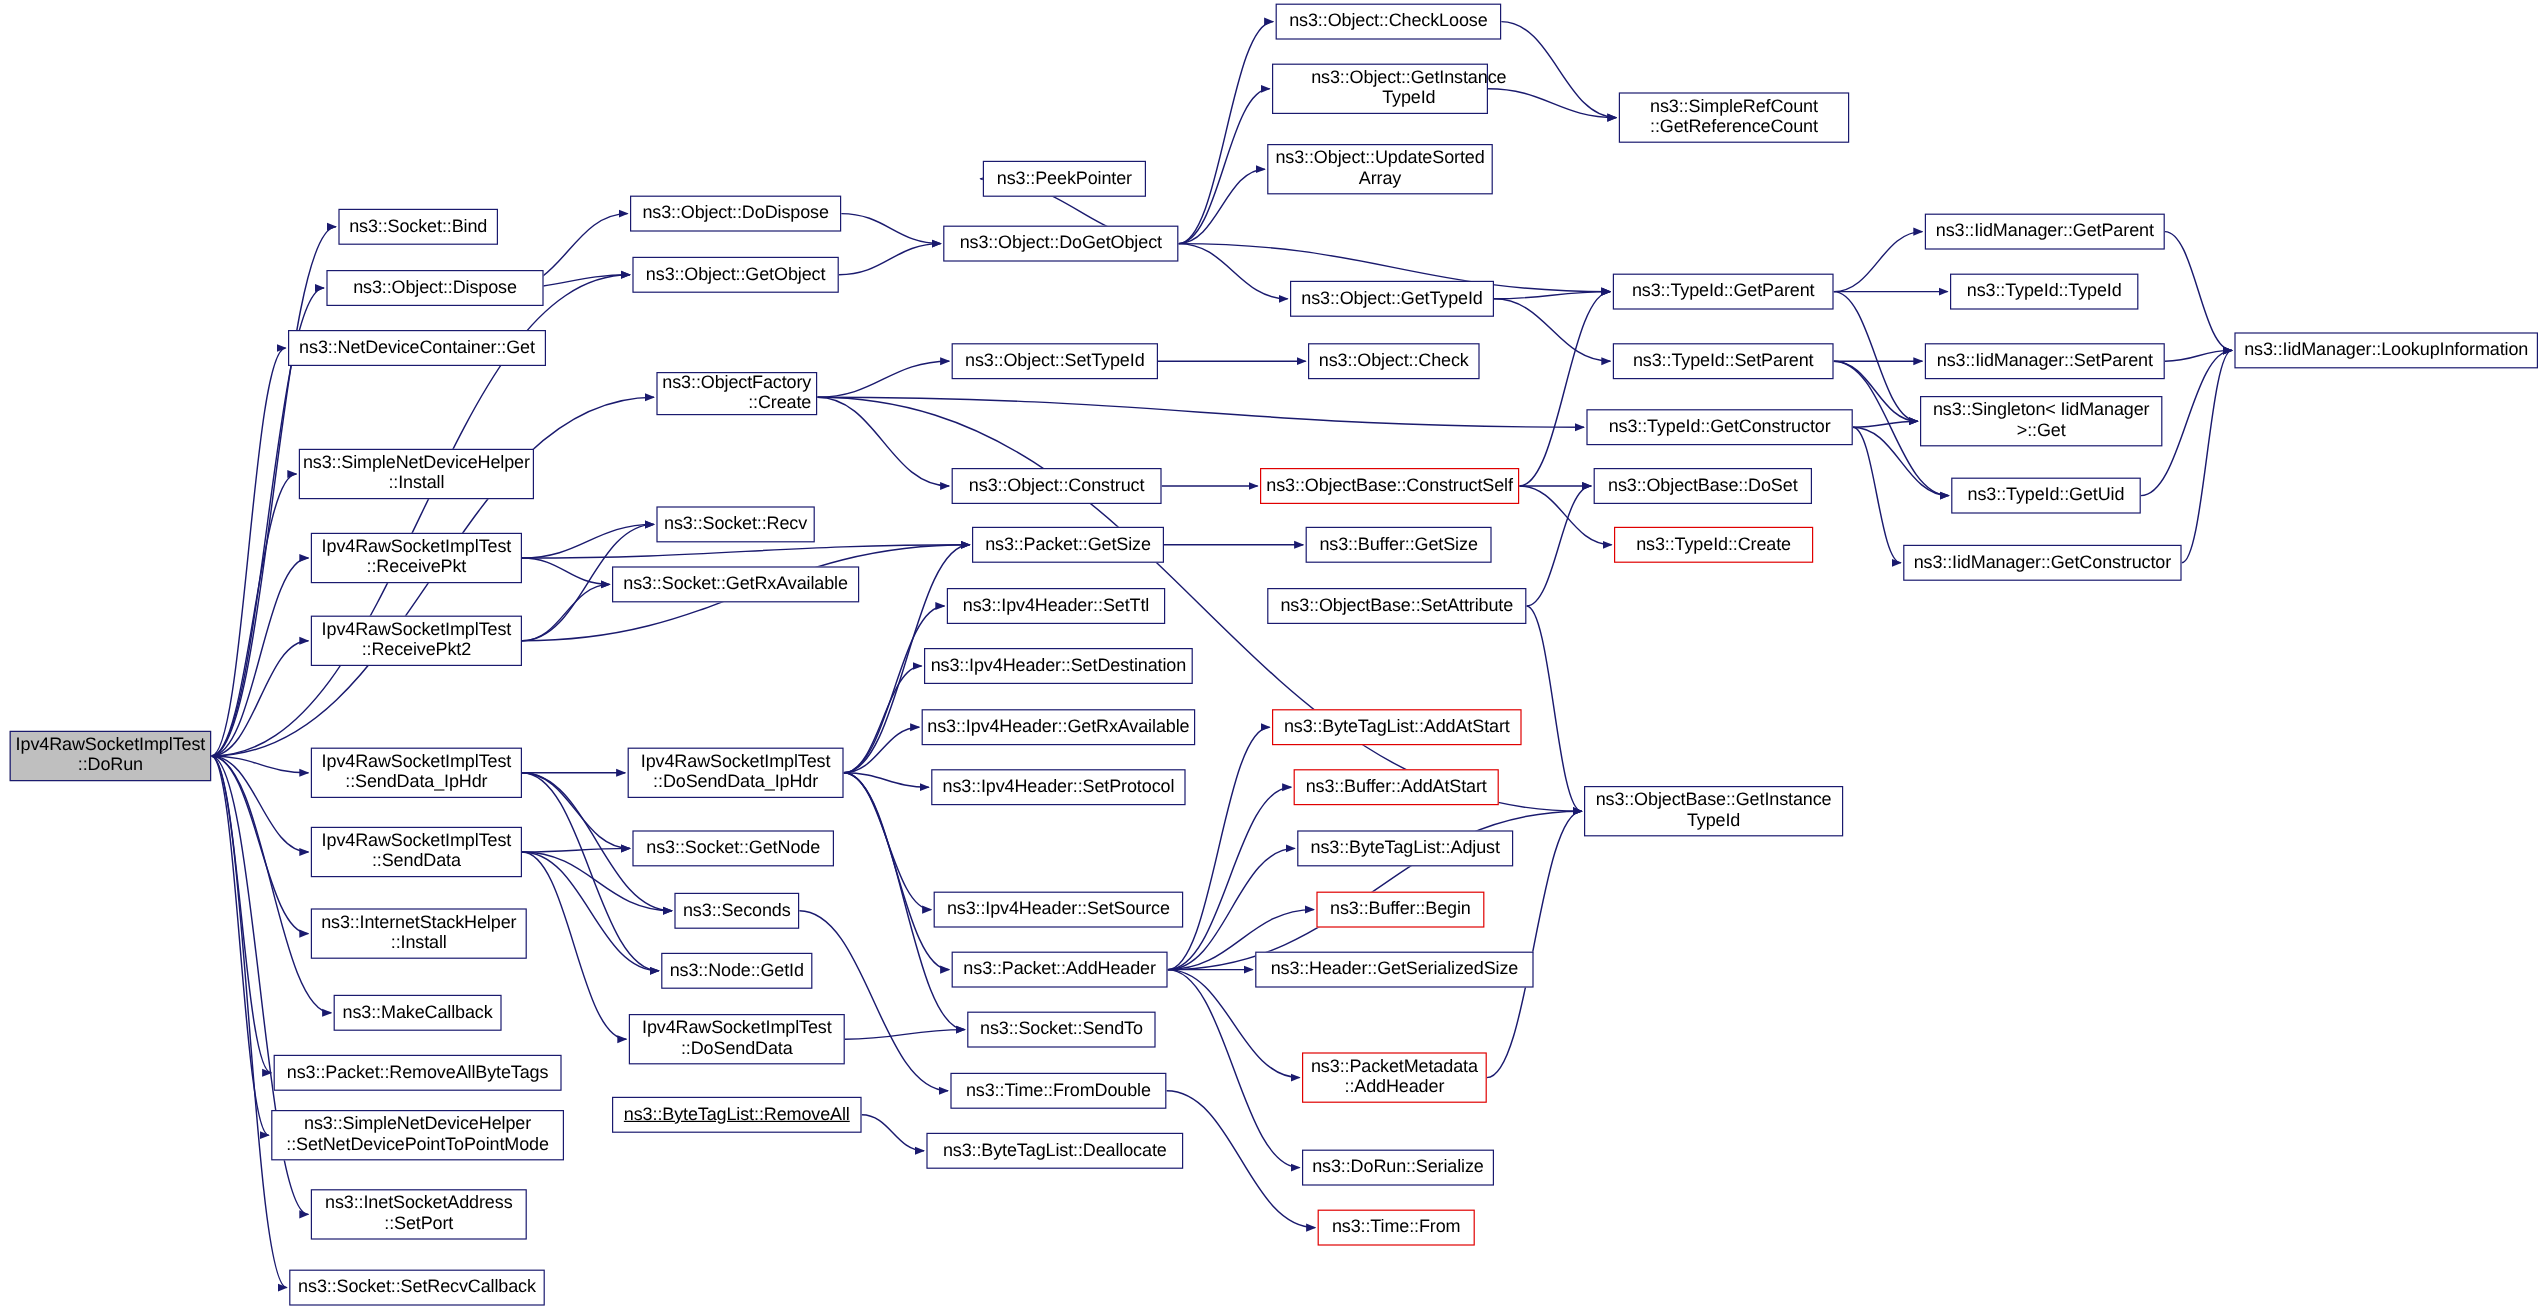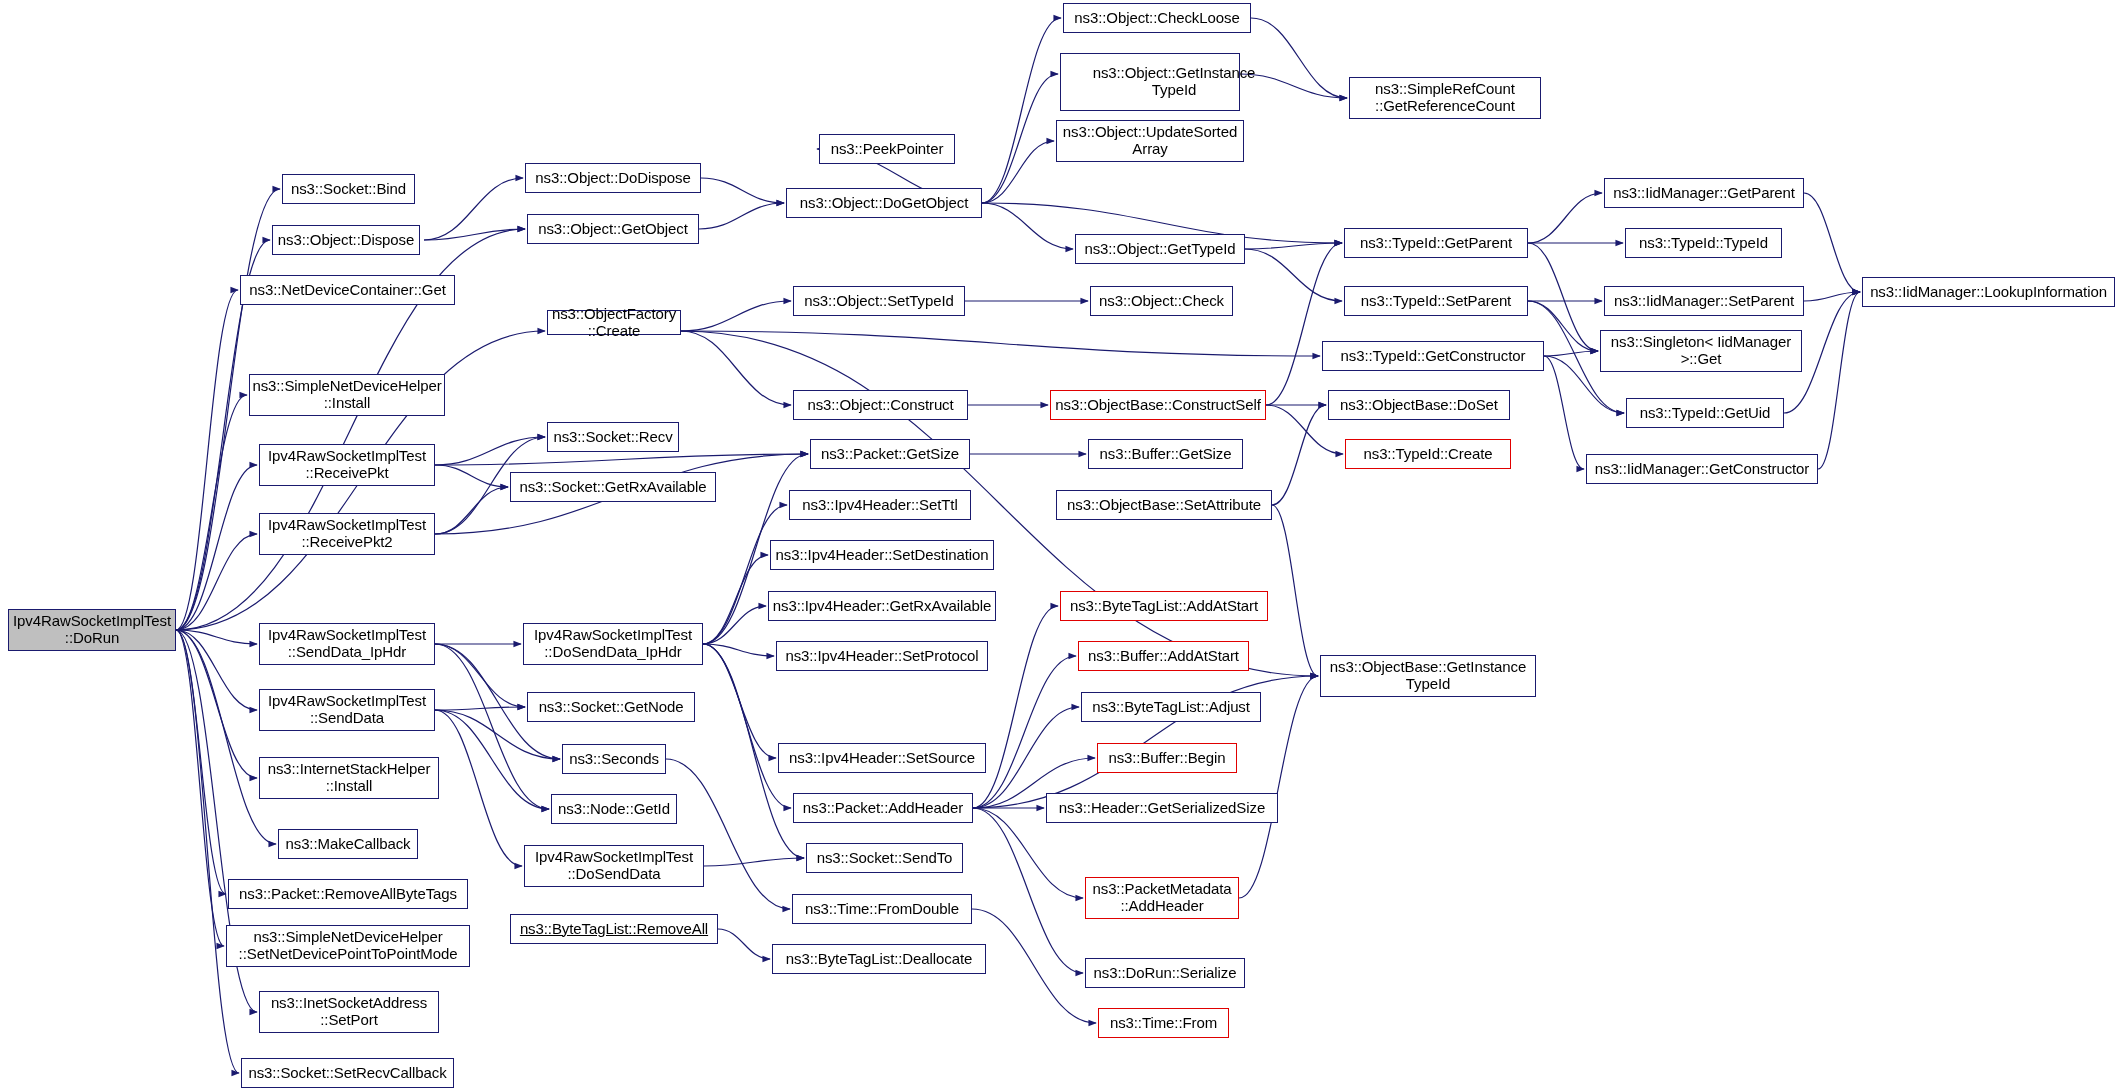--- a/index.html
+++ b/index.html
@@ -143,21 +143,21 @@
       <path d="M 1544 356 C 1562 356, 1566 469, 1584 469" fill="none" stroke="#1a1a6e" stroke-width="1.2" marker-end="url(#arrow)"></path>
       <path d="M 1544 356 C 1580 356, 1588 413, 1624 413" fill="none" stroke="#1a1a6e" stroke-width="1.2" marker-end="url(#arrow)"></path>
       <path d="M 1804 193 C 1829.2 193, 1834.8 292, 1860 292" fill="none" stroke="#1a1a6e" stroke-width="1.2" marker-end="url(#arrow)"></path>
       <path d="M 1804 301 C 1829.2 301, 1834.8 292, 1860 292" fill="none" stroke="#1a1a6e" stroke-width="1.2" marker-end="url(#arrow)"></path>
       <path d="M 1784 413 C 1818.2 413, 1825.8 292, 1860 292" fill="none" stroke="#1a1a6e" stroke-width="1.2" marker-end="url(#arrow)"></path>
       <path d="M 1818 469 C 1836.9 469, 1841.1 292, 1860 292" fill="none" stroke="#1a1a6e" stroke-width="1.2" marker-end="url(#arrow)"></path>
     </svg>
 <div class="node root" style="left: 8px; top: 609px; width: 168px; height: 42px;">Ipv4RawSocketImplTest
 ::DoRun</div>
     <div class="node" style="left: 282px; top: 174px; width: 133px; height: 30px;">ns3::Socket::Bind</div>
-    <div class="node" style="left: 272px; top: 225px; width: 148px; height: 30px;">ns3::Object::Dispose</div>
+    <div class="node" style="left: 272px; top: 225px; width: 181px; height: 30px;">ns3::Object::Dispose</div>
     <div class="node" style="left: 240px; top: 275px; width: 215px; height: 30px;">ns3::NetDeviceContainer::Get</div>
     <div class="node" style="left: 249px; top: 374px; width: 196px; height: 42px;">ns3::SimpleNetDeviceHelper
 ::Install</div>
     <div class="node" style="left: 259px; top: 444px; width: 176px; height: 42px;">Ipv4RawSocketImplTest
 ::ReceivePkt</div>
     <div class="node" style="left: 259px; top: 513px; width: 176px; height: 42px;">Ipv4RawSocketImplTest
 ::ReceivePkt2</div>
     <div class="node" style="left: 259px; top: 623px; width: 176px; height: 42px;">Ipv4RawSocketImplTest
 ::SendData_IpHdr</div>
     <div class="node" style="left: 259px; top: 689px; width: 176px; height: 42px;">Ipv4RawSocketImplTest
@@ -166,21 +166,21 @@
 ::Install</div>
     <div class="node" style="left: 278px; top: 829px; width: 140px; height: 30px;">ns3::MakeCallback</div>
     <div class="node" style="left: 228px; top: 879px; width: 240px; height: 30px;">ns3::Packet::RemoveAllByteTags</div>
     <div class="node" style="left: 226px; top: 925px; width: 244px; height: 42px;">ns3::SimpleNetDeviceHelper
 ::SetNetDevicePointToPointMode</div>
     <div class="node" style="left: 259px; top: 991px; width: 180px; height: 42px;">ns3::InetSocketAddress
 ::SetPort</div>
     <div class="node" style="left: 241px; top: 1058px; width: 213px; height: 30px;">ns3::Socket::SetRecvCallback</div>
     <div class="node" style="left: 525px; top: 163px; width: 176px; height: 30px;">ns3::Object::DoDispose</div>
     <div class="node" style="left: 527px; top: 214px; width: 172px; height: 30px;">ns3::Object::GetObject</div>
-    <div class="node" style="left: 547px; top: 310px; width: 134px; height: 25px;">ns3::ObjectFactory
+    <div class="node" style="left: 547px; top: 310px; width: 134px; height: 36px; text-align: right;">ns3::ObjectFactory
 ::Create</div>
     <div class="node" style="left: 547px; top: 422px; width: 132px; height: 30px;">ns3::Socket::Recv</div>
     <div class="node" style="left: 510px; top: 472px; width: 206px; height: 30px;">ns3::Socket::GetRxAvailable</div>
     <div class="node" style="left: 523px; top: 623px; width: 180px; height: 42px;">Ipv4RawSocketImplTest
 ::DoSendData_IpHdr</div>
     <div class="node" style="left: 527px; top: 692px; width: 168px; height: 30px;">ns3::Socket::GetNode</div>
     <div class="node" style="left: 562px; top: 744px; width: 104px; height: 30px;">ns3::Seconds</div>
     <div class="node" style="left: 551px; top: 794px; width: 126px; height: 30px;">ns3::Node::GetId</div>
     <div class="node" style="left: 524px; top: 845px; width: 180px; height: 42px;">Ipv4RawSocketImplTest
 ::DoSendData</div>
@@ -193,21 +193,21 @@
     <div class="node" style="left: 789px; top: 490px; width: 182px; height: 30px;">ns3::Ipv4Header::SetTtl</div>
     <div class="node" style="left: 770px; top: 540px; width: 224px; height: 30px;">ns3::Ipv4Header::SetDestination</div>
     <div class="node" style="left: 768px; top: 591px; width: 228px; height: 30px;">ns3::Ipv4Header::GetRxAvailable</div>
     <div class="node" style="left: 776px; top: 641px; width: 212px; height: 30px;">ns3::Ipv4Header::SetProtocol</div>
     <div class="node" style="left: 778px; top: 743px; width: 208px; height: 30px;">ns3::Ipv4Header::SetSource</div>
     <div class="node" style="left: 793px; top: 793px; width: 180px; height: 30px;">ns3::Packet::AddHeader</div>
     <div class="node" style="left: 806px; top: 843px; width: 157px; height: 30px; text-align: center;">ns3::Socket::SendTo</div>
     <div class="node" style="left: 792px; top: 894px; width: 180px; height: 30px;">ns3::Time::FromDouble</div>
     <div class="node" style="left: 772px; top: 944px; width: 214px; height: 30px;">ns3::ByteTagList::Deallocate</div>
     <div class="node" style="left: 1063px; top: 3px; width: 188px; height: 30px;">ns3::Object::CheckLoose</div>
-    <div class="node" style="left: 1060px; top: 53px; width: 180px; height: 58px; padding-left: 48px;">ns3::Object::GetInstance
+    <div class="node" style="left: 1060px; top: 53px; width: 180px; height: 42px; padding-left: 48px;">ns3::Object::GetInstance
 TypeId</div>
     <div class="node" style="left: 1056px; top: 120px; width: 188px; height: 42px;">ns3::Object::UpdateSorted
 Array</div>
     <div class="node" style="left: 1075px; top: 234px; width: 170px; height: 30px;">ns3::Object::GetTypeId</div>
     <div class="node" style="left: 1090px; top: 286px; width: 143px; height: 30px;">ns3::Object::Check</div>
     <div class="node red" style="left: 1050px; top: 390px; width: 216px; height: 30px;">ns3::ObjectBase::ConstructSelf</div>
     <div class="node" style="left: 1088px; top: 439px; width: 155px; height: 30px;">ns3::Buffer::GetSize</div>
     <div class="node" style="left: 1056px; top: 490px; width: 216px; height: 30px; text-align: center;">ns3::ObjectBase::SetAttribute</div>
     <div class="node red" style="left: 1060px; top: 591px; width: 208px; height: 30px;">ns3::ByteTagList::AddAtStart</div>
     <div class="node red" style="left: 1078px; top: 641px; width: 171px; height: 30px;">ns3::Buffer::AddAtStart</div>

